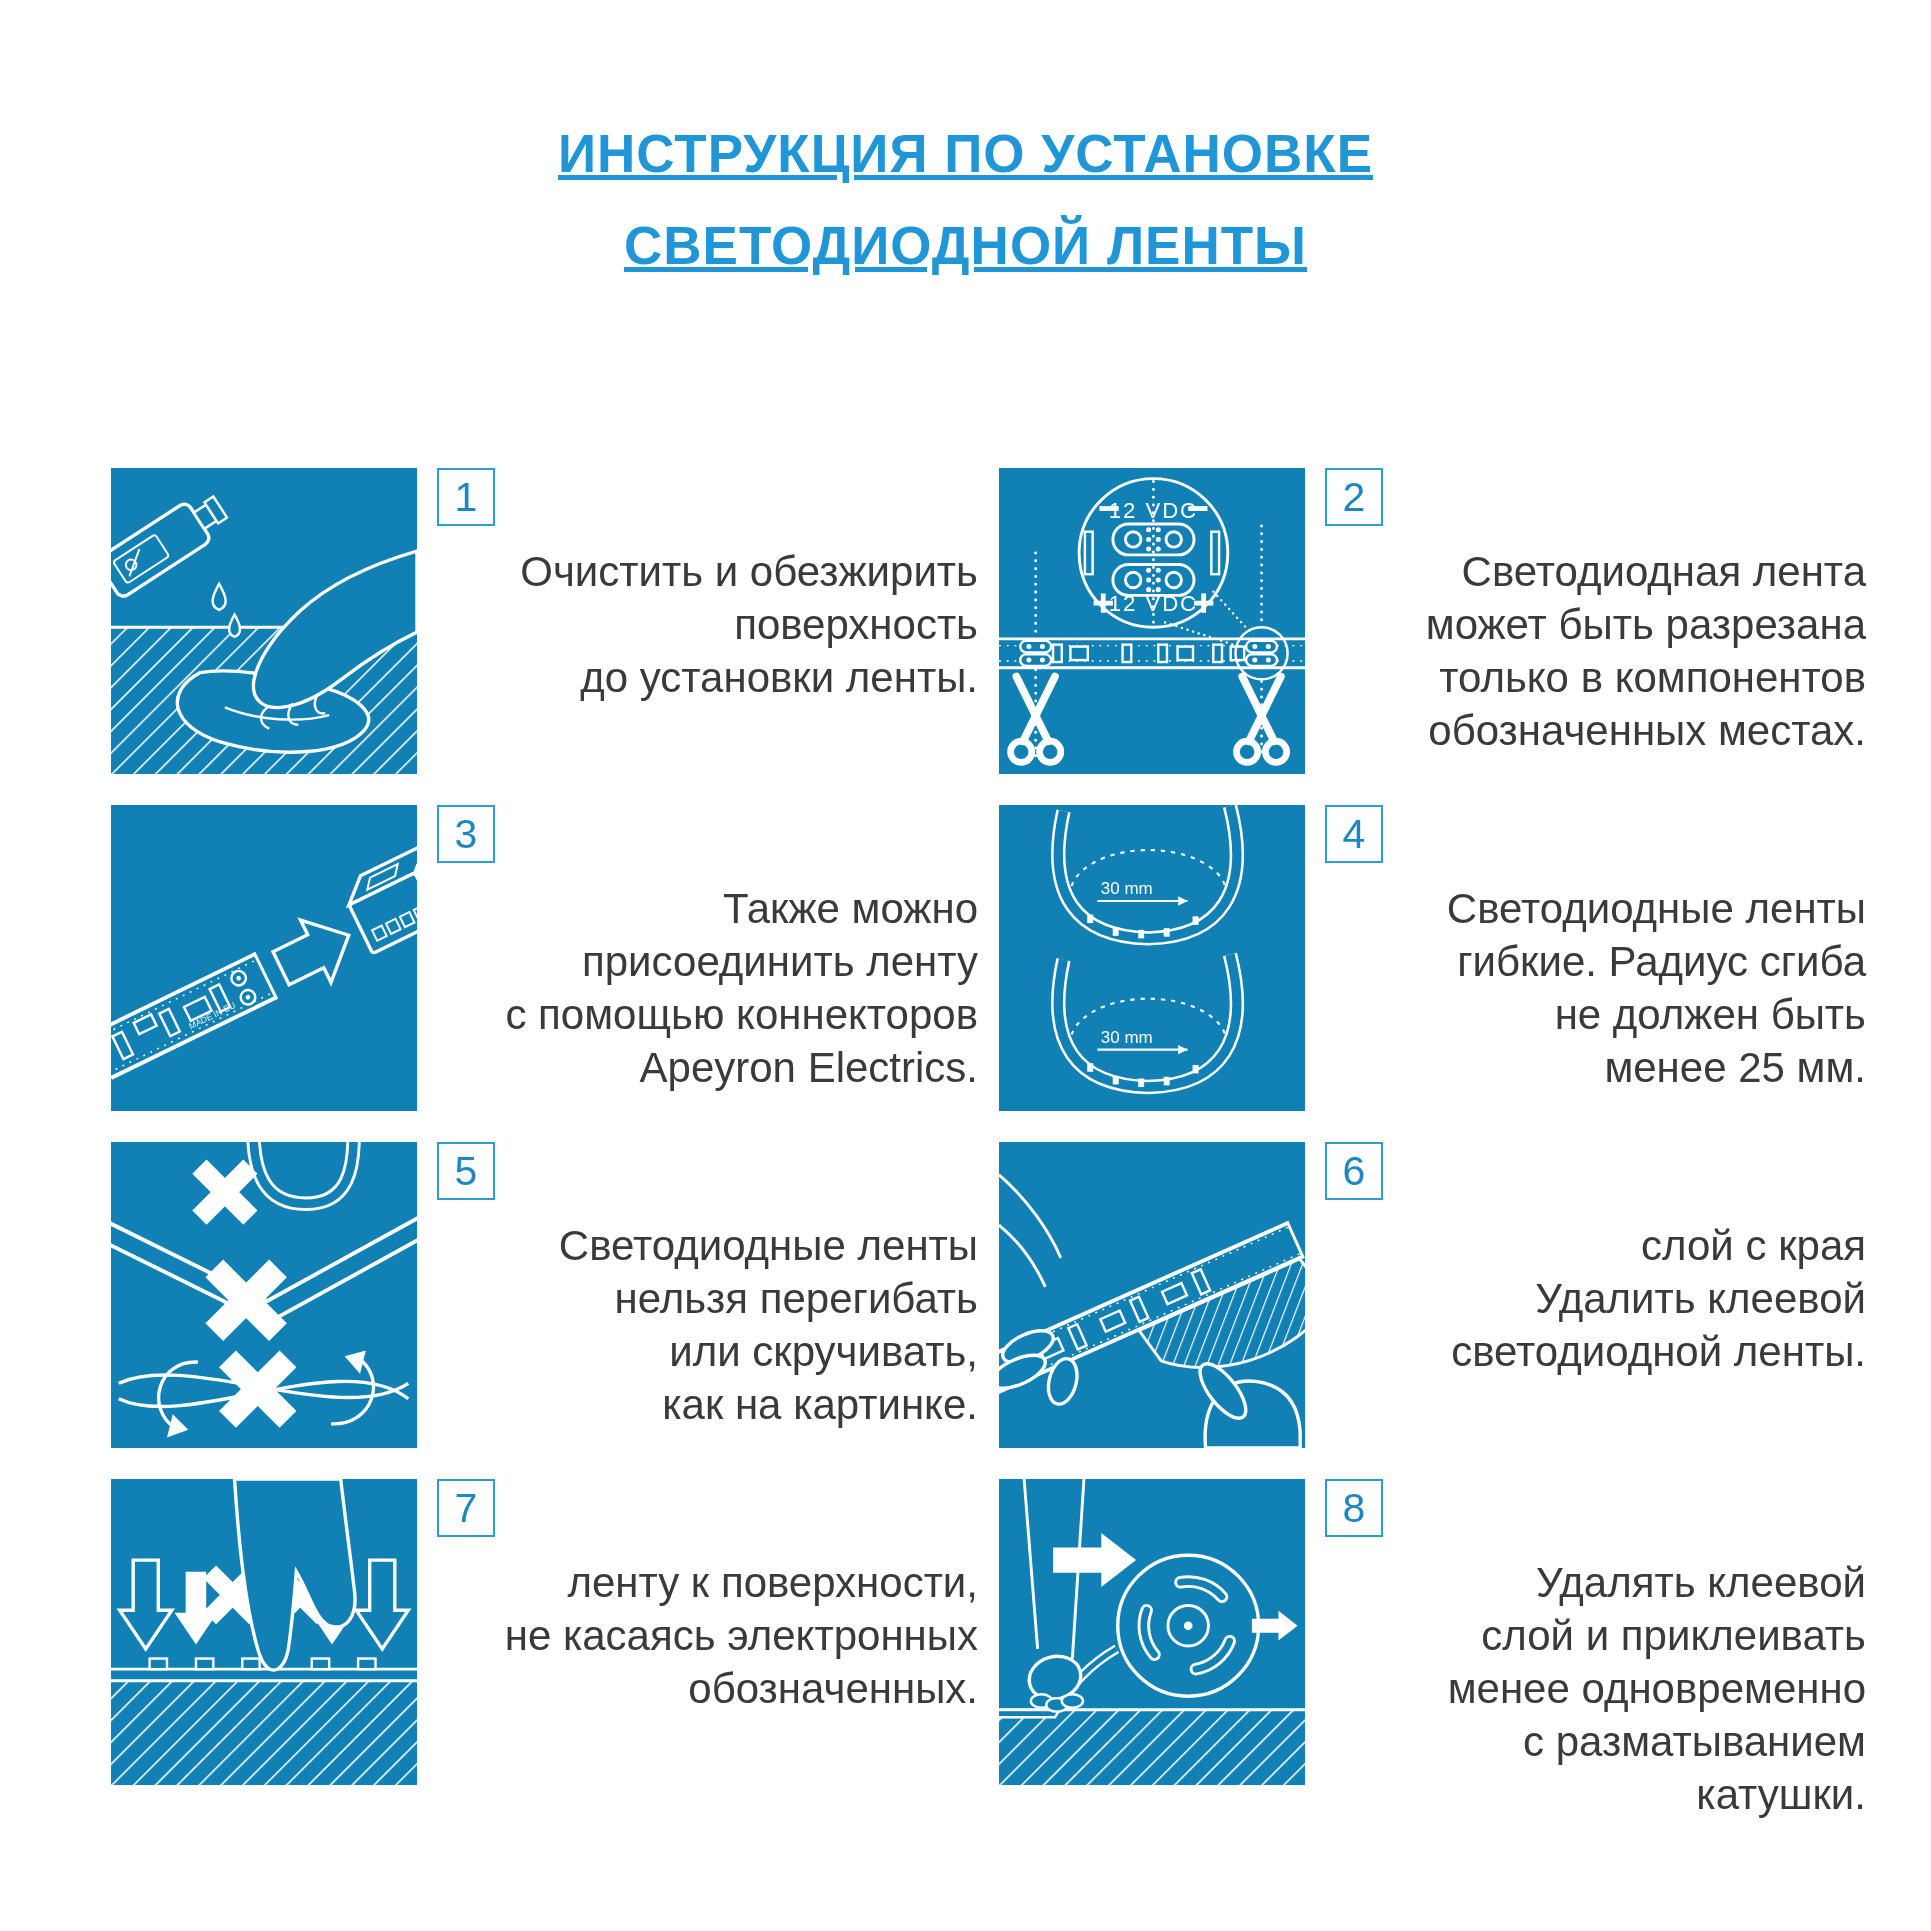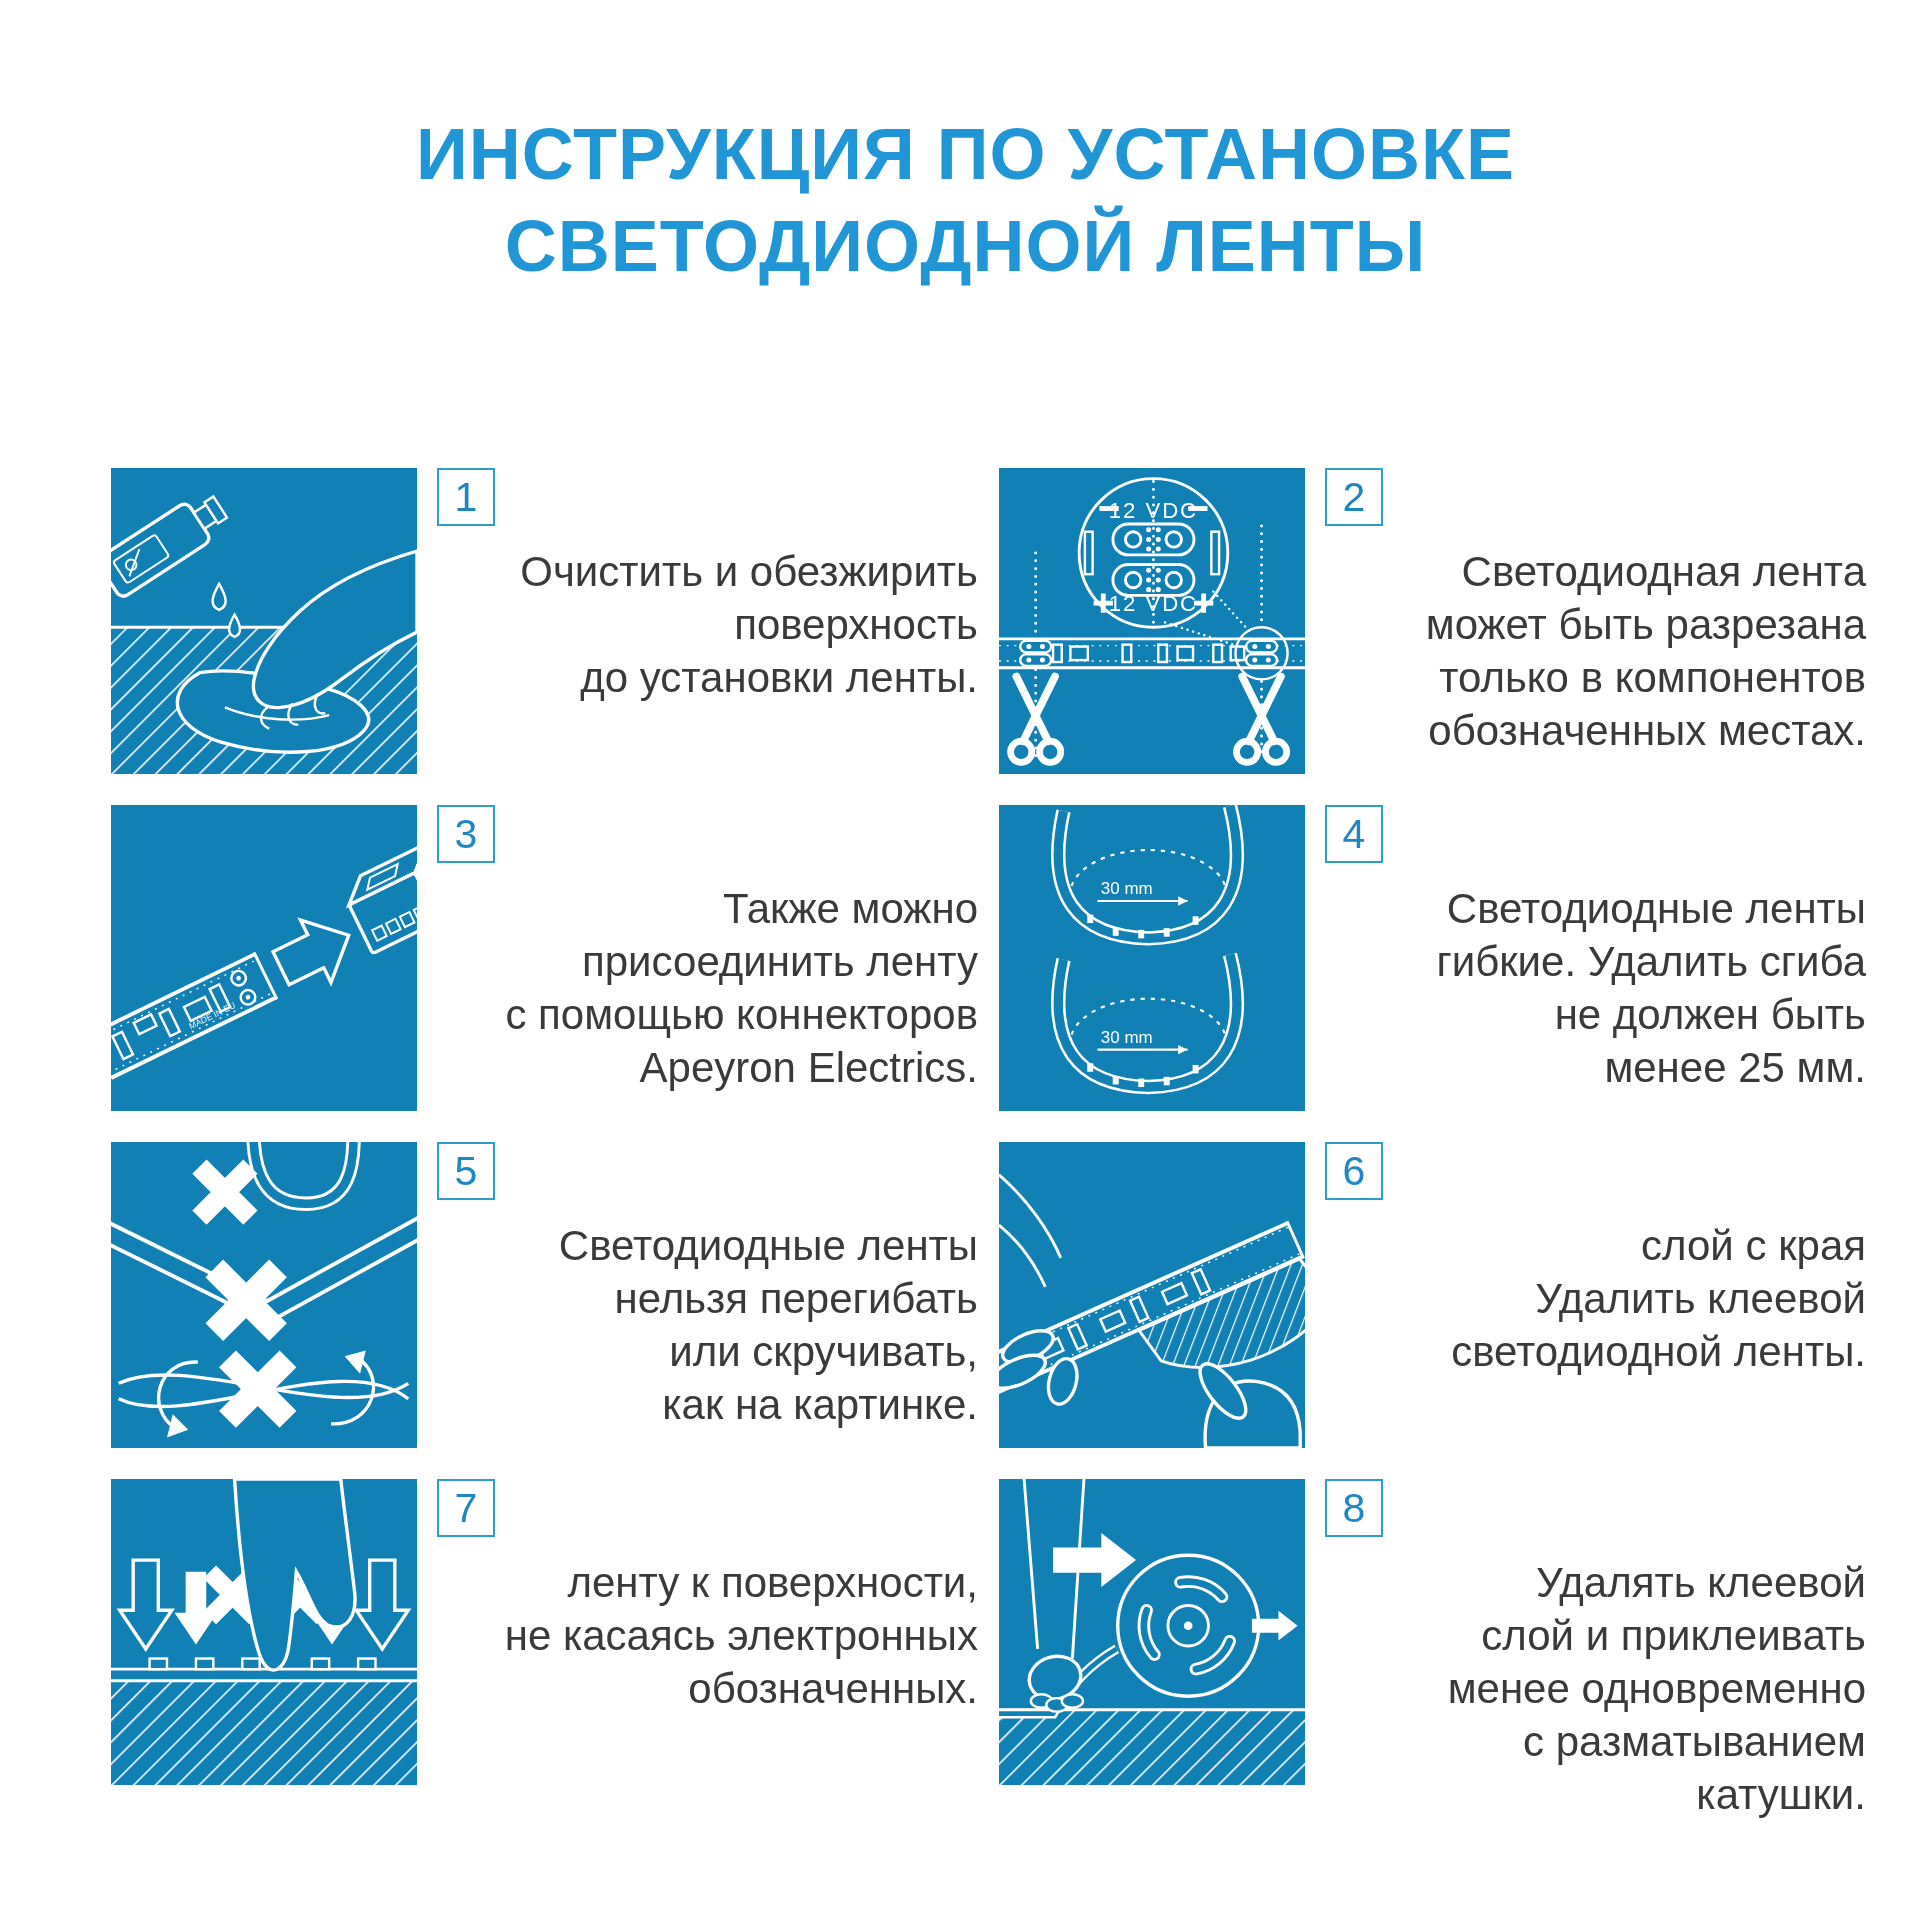--- a/index.html
+++ b/index.html
@@ -1,17 +1,17 @@
 <!DOCTYPE html>
 <html><head>
 <meta charset="utf-8">
 <style>
   html,body{margin:0;padding:0;background:#fff;}
   body{width:1931px;height:1931px;overflow:hidden;font-family:"Liberation Sans",sans-serif;}
-  .title{padding-top:108px;text-align:center;color:#2196d6;font-weight:bold;font-size:72px;line-height:92px;letter-spacing:1px;}
+  .title{padding-top:108px;text-align:center;color:#2196d6;font-weight:bold;font-size:53px;line-height:92px;letter-spacing:1px;text-decoration:underline;}
   .grid{margin:176px 0 0 111px;display:grid;grid-template-columns:867px 867px;column-gap:21px;row-gap:31px;grid-auto-rows:306px;}
   .step{display:flex;align-items:flex-start;}
   .art{width:306px;height:306px;flex:none;background:#1180b5;display:block;}
   .side{margin-left:20px;width:541px;}
   .badge{width:54px;height:54px;border:2.4px solid #2d9dc9;display:flex;align-items:center;justify-content:center;
          font-size:41px;color:#1e87c2;box-sizing:content-box;}
   .text{margin-top:19.3px;font-size:42px;line-height:53px;color:#3a3a3a;text-align:right;}
   .text .line{display:block;}
   .sw2{stroke:#fff;stroke-width:2;fill:none}
   .sw25{stroke:#fff;stroke-width:2.5;fill:none}
@@ -240,21 +240,21 @@
       </defs>
       <use href="#u4" transform="translate(14,22) scale(0.88)"></use>
       <use href="#u4" transform="translate(14,176) scale(0.88)"></use>
     </svg>
     <div class="side">
       <div class="badge">
           <span>4</span>
         </div>
       <div class="text">
           <span class="line">Светодиодные ленты</span>
-          <span class="line">гибкие. Удалить сгиба</span>
+          <span class="line">гибкие. Радиус сгиба</span>
           <span class="line">не должен быть</span>
           <span class="line">менее 25 мм.</span>
         </div>
     </div>
   </div>
 
   <div class="step">
     <svg class="art" viewBox="0 0 317 317">
       <defs>
         <g id="x5">

